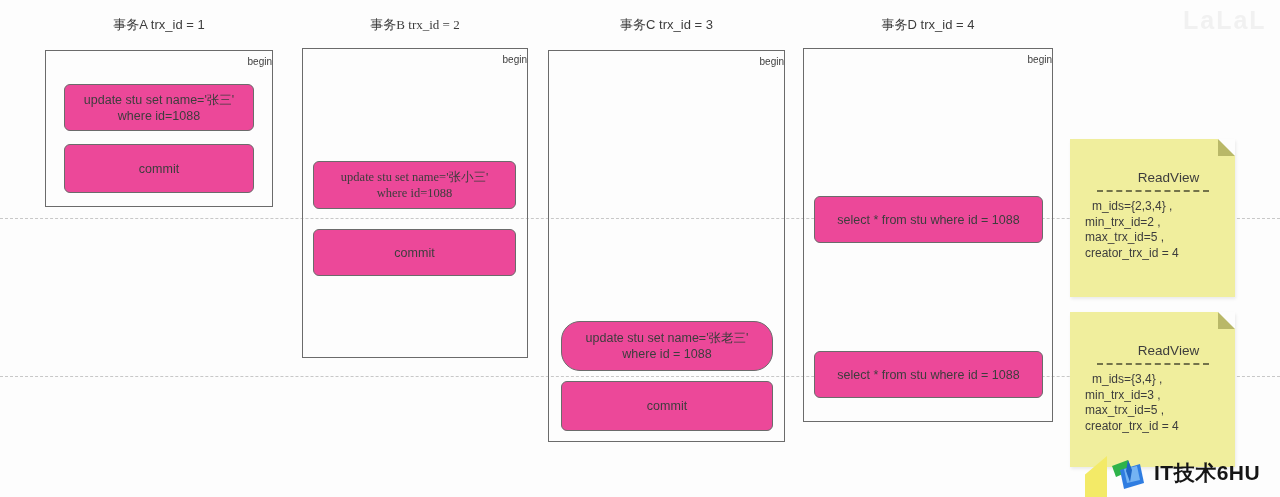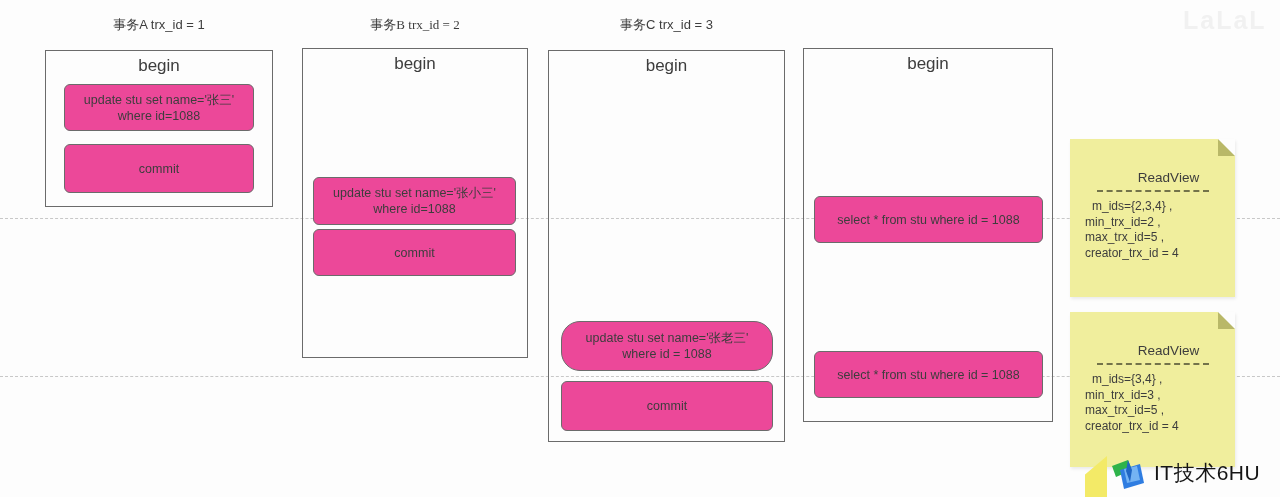--- a/index.html
+++ b/index.html
@@ -47,22 +47,22 @@
   
   .tx-box {
     position: absolute;
     border: 1px solid var(--box_border, #6b6b6b);
     background: transparent;
     z-index: 1;
   }
   .begin {
     position: absolute;
     top: 5px; left: 0; right: 0;
-    text-align: center;
-    font-size: 17px;
+    text-align: right;
+    font-size: 10px;
     color: var(--text, #3d3d3d);
   }
 
   
   .stmt {
     position: absolute;
     border: 1px solid var(--box_border, #6b6b6b);
     border-radius: 6px;
     background: #ec4899;
     display: flex;
@@ -127,21 +127,21 @@
   .logo {
     position: absolute;
     left: 1110px; top: 456px;
     display: flex;
     align-items: center;
     gap: 6px;
     z-index: 3;
   }
   .logo-text {
     font-size: 21px;
-    font-weight: 400;
+    font-weight: 700;
     color: #151515;
     letter-spacing: 0.5px;
   }
 </style>
 </head>
 <body>
 
 <div class="canvas">
 
   <div class="watermark">LaLaL</div>
@@ -157,41 +157,42 @@
       <span>where id=1088</span>
     </div>
     <div class="stmt" style="left:18px;top:93px;width:190px;height:49px;">
       <span>commit</span>
     </div>
   </div>
 
   <div class="tx-title" style="left:302px;width:226px;font-family:Liberation Serif, serif;">事务B trx_id = 2</div>
   <div class="tx-box" style="left:302px;top:48px;width:226px;height:310px;">
     <div class="begin">begin</div>
-    <div class="stmt" style="left:10px;top:128px;width:203px;height:48px;">
+    <div class="stmt" style="left:10px;top:112px;width:203px;height:48px;font-family:Liberation Serif, serif;">
       <span>update stu set name='张小三'</span>
       <span>where id=1088</span>
     </div>
     <div class="stmt" style="left:10px;top:180px;width:203px;height:47px;">
       <span>commit</span>
     </div>
   </div>
 
   <div class="tx-title" style="left:548px;width:237px;">事务C trx_id = 3</div>
   <div class="tx-box" style="left:548px;top:50px;width:237px;height:392px;">
     <div class="begin">begin</div>
     <div class="stmt" style="left:12px;top:270px;width:212px;height:50px;border-radius:19px;">
       <span>update stu set name='张老三'</span>
       <span>where id = 1088</span>
     </div>
     <div class="stmt" style="left:12px;top:330px;width:212px;height:50px;">
       <span>commit</span>
     </div>
   </div>
 
+  <div class="tx-title" style="left:803px;width:250px;">事务D trx_id = 4</div>
   <div class="tx-box" style="left:803px;top:48px;width:250px;height:374px;">
     <div class="begin">begin</div>
     <div class="stmt" style="left:10px;top:147px;width:229px;height:47px;">
       <span>select * from stu where id = 1088</span>
     </div>
     <div class="stmt" style="left:10px;top:302px;width:229px;height:47px;">
       <span>select * from stu where id = 1088</span>
     </div>
   </div>
 

